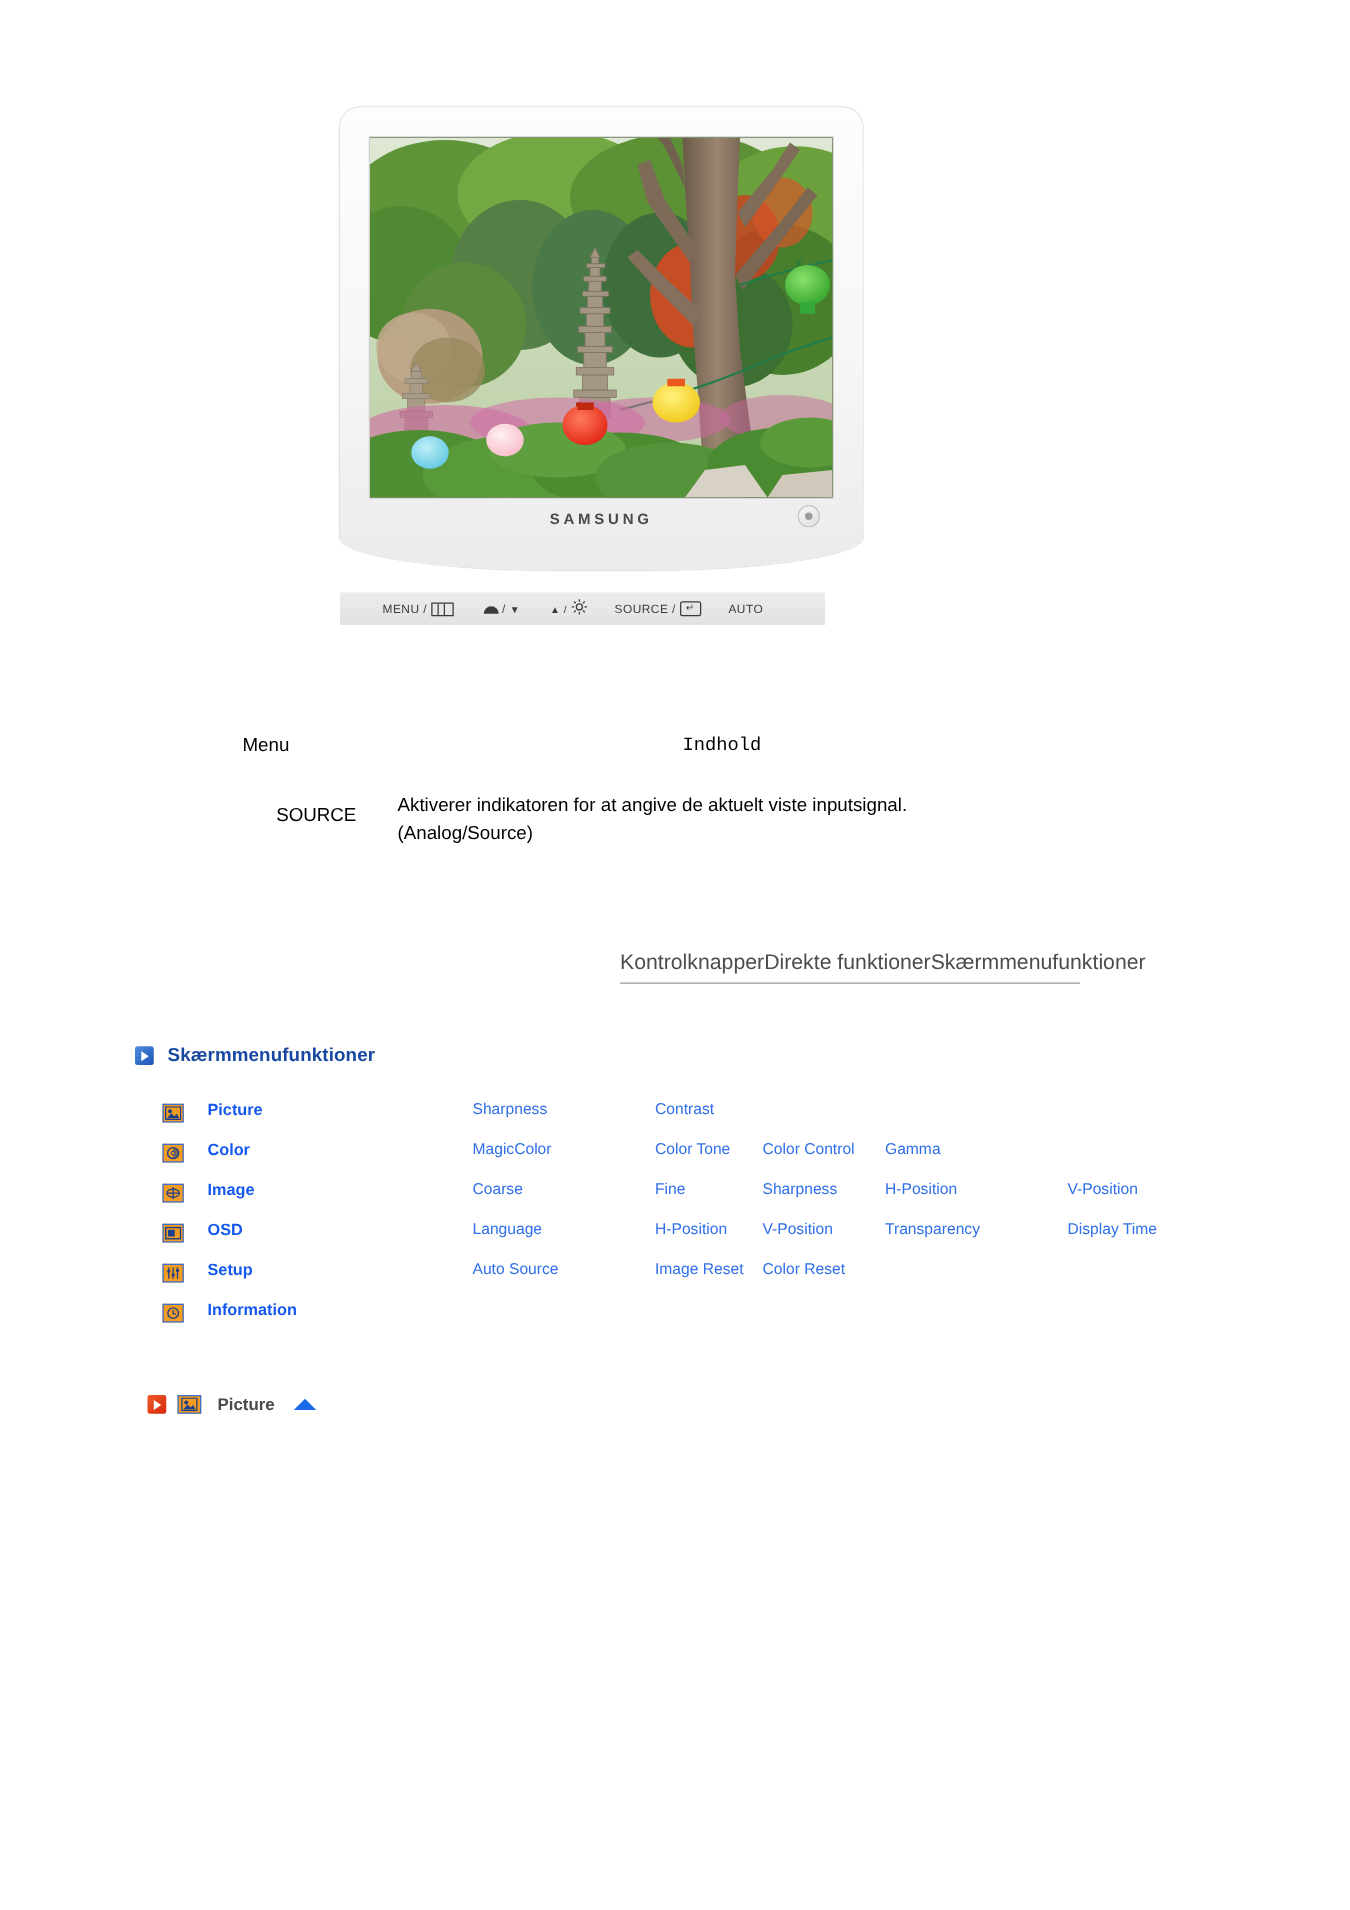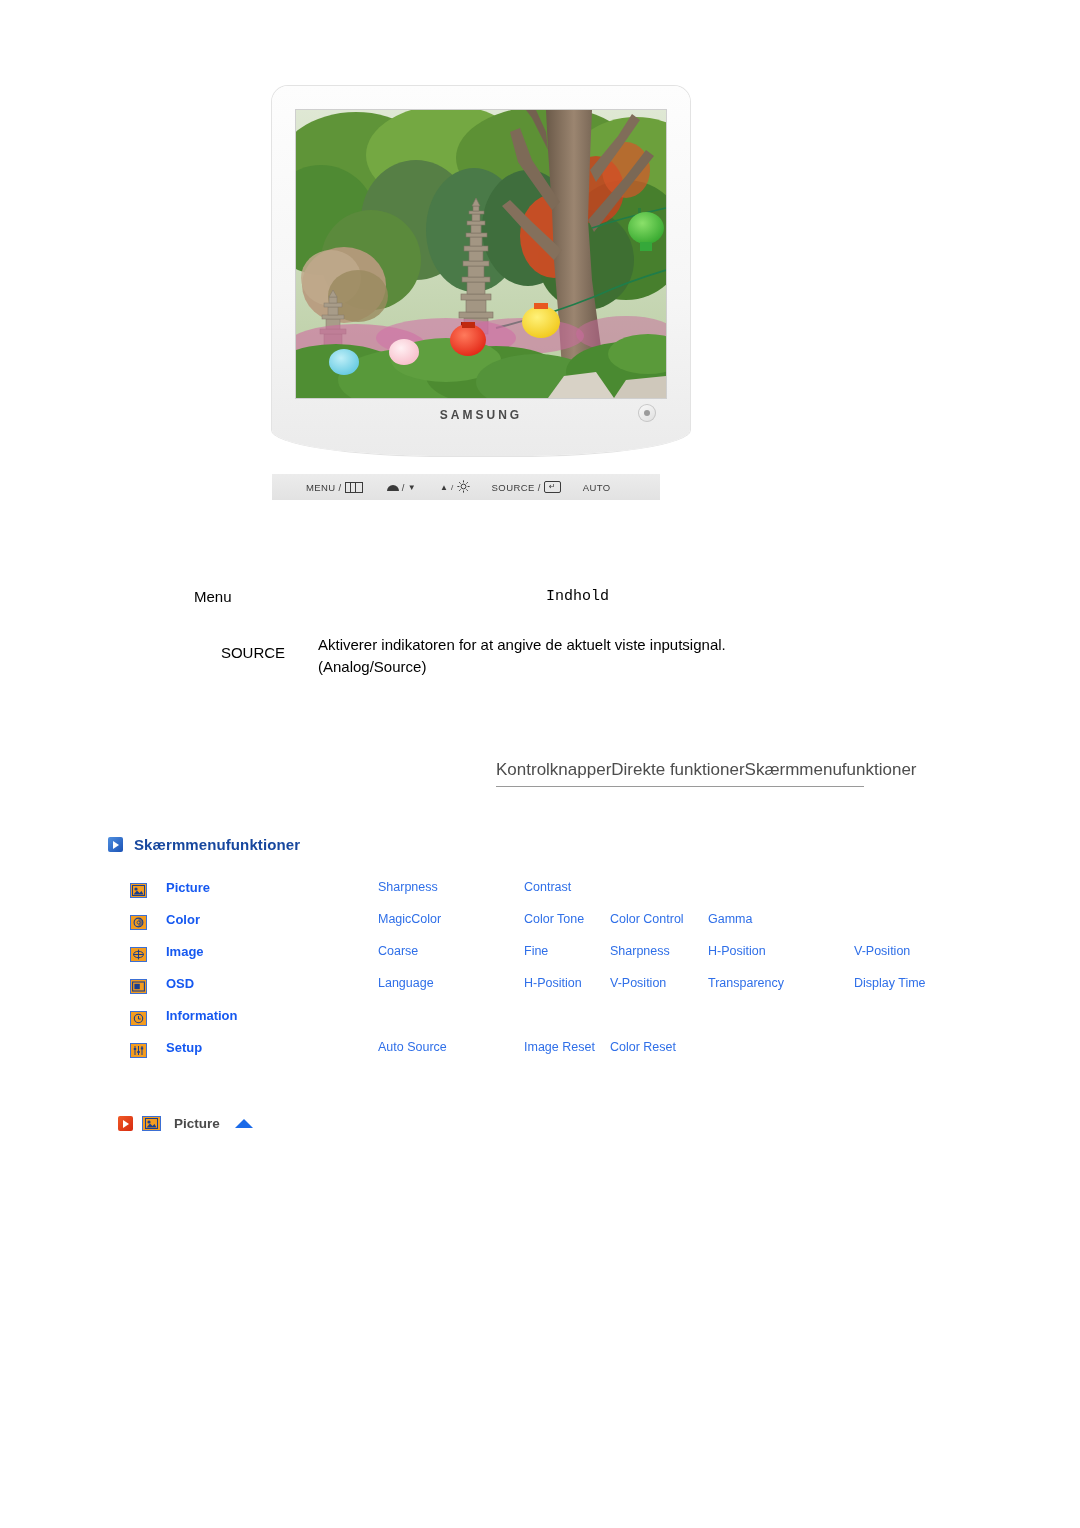--- a/index.html
+++ b/index.html
@@ -395,42 +395,42 @@
     <span class="mitem col1">Language</span>
     <span class="mitem col2">H-Position</span>
     <span class="mitem col3">V-Position</span>
     <span class="mitem col4">Transparency</span>
     <span class="mitem" style="left:724px">Display Time</span>
   </div>
 
   <div class="mrow">
     <span class="micon">
       <svg width="13" height="11" viewBox="0 0 13 11">
-          <circle cx="6.5" cy="5.5" r="4.2" fill="none" stroke="#1a3e8c" stroke-width="1.1"></circle>
-          <path d="M6.5 3v3h2.2" stroke="#1a3e8c" stroke-width="1" fill="none"></path>
-        </svg>
-    </span>
-    <span class="mname">Information</span>
-  </div>
-
-  <div class="mrow">
-    <span class="micon">
-      <svg width="13" height="11" viewBox="0 0 13 11">
           <g stroke="#1a3e8c" stroke-width="1" fill="none">
             <path d="M3 1v9M6.5 1v9M10 1v9"></path>
           </g>
           <rect x="1.8" y="3" width="2.4" height="2" fill="#1a3e8c"></rect>
           <rect x="5.3" y="6" width="2.4" height="2" fill="#1a3e8c"></rect>
           <rect x="8.8" y="2.4" width="2.4" height="2" fill="#1a3e8c"></rect>
         </svg>
     </span>
     <span class="mname">Setup</span>
     <span class="mitem col1">Auto Source</span>
     <span class="mitem col2">Image Reset</span>
     <span class="mitem col3">Color Reset</span>
+  </div>
+
+  <div class="mrow">
+    <span class="micon">
+      <svg width="13" height="11" viewBox="0 0 13 11">
+          <circle cx="6.5" cy="5.5" r="4.2" fill="none" stroke="#1a3e8c" stroke-width="1.1"></circle>
+          <path d="M6.5 3v3h2.2" stroke="#1a3e8c" stroke-width="1" fill="none"></path>
+        </svg>
+    </span>
+    <span class="mname">Information</span>
   </div>
 </div>
 
 <div class="botline">
   <span class="ico-play red"></span>
   <span class="micon2">
     <svg width="15" height="11" viewBox="0 0 13 11">
         <rect x="0.5" y="0.5" width="12" height="10" fill="none" stroke="#1a3e8c" stroke-width="1"></rect>
         <circle cx="4" cy="4" r="1.6" fill="#1a3e8c"></circle>
         <path d="M1.5 9.5 L5 5.5 L7.5 8 L9.5 6 L11.5 9.5 Z" fill="#1a3e8c"></path>

